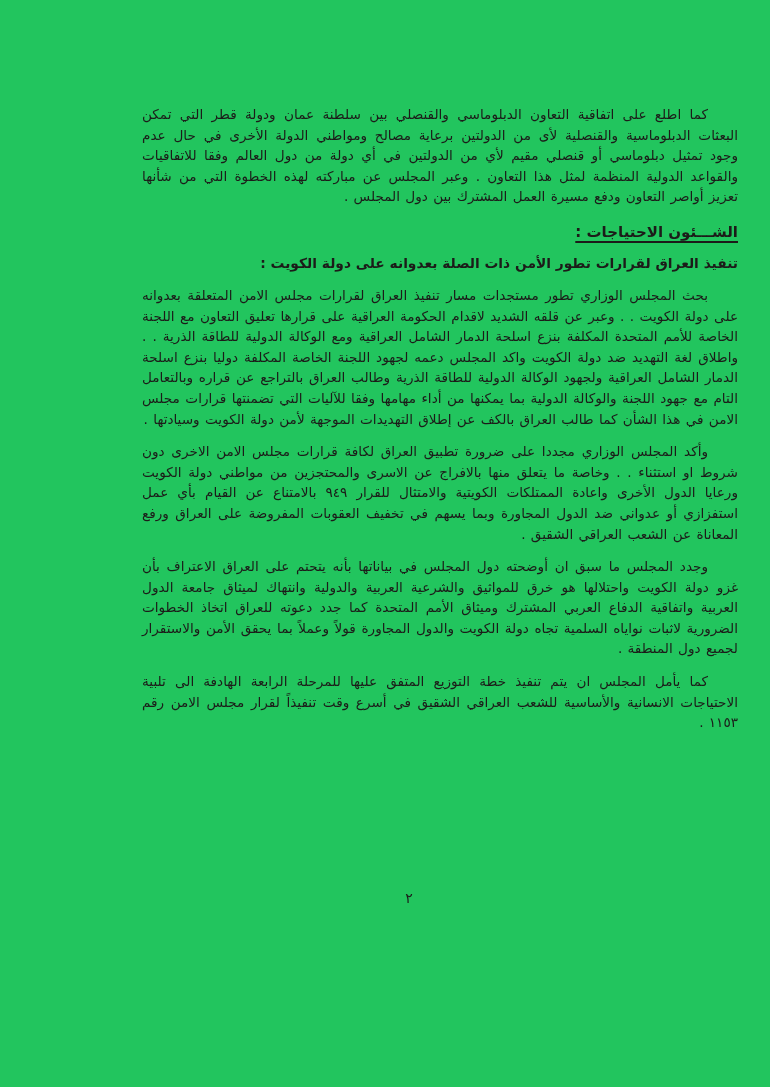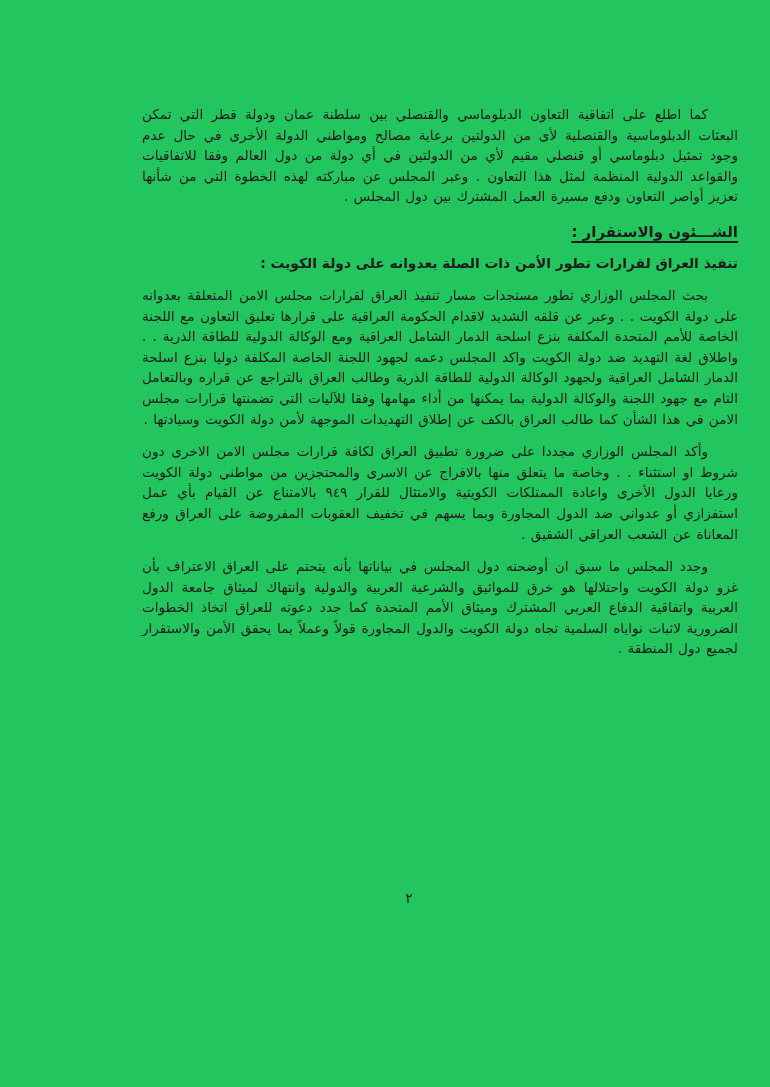--- a/index.html
+++ b/index.html
@@ -57,27 +57,28 @@
   }
 </style>
 </head>
 <body>
 
 <div class="page">
   <div class="content">
 
     <p class="para">كما اطلع على اتفاقية التعاون الدبلوماسي والقنصلي بين سلطنة عمان ودولة قطر التي تمكن البعثات الدبلوماسية والقنصلية لأى من الدولتين برعاية مصالح ومواطني الدولة الأخرى في حال عدم وجود تمثيل دبلوماسي أو قنصلي مقيم لأي من الدولتين في أي دولة من دول العالم وفقا للاتفاقيات والقواعد الدولية المنظمة لمثل هذا التعاون . وعبر المجلس عن مباركته لهذه الخطوة التي من شأنها تعزيز أواصر التعاون ودفع مسيرة العمل المشترك بين دول المجلس .</p>
 
-    <h2 class="section-heading">الشـــئون والاستقرار :</h2>
+    <h2 class="section-heading">الشـــئون الاحتياجات :</h2>
 
     <h3 class="subsection-heading">تنفيذ العراق لقرارات تطور الأمن ذات الصلة بعدوانه على دولة الكويت :</h3>
 
     <p class="para">بحث المجلس الوزاري تطور مستجدات مسار تنفيذ العراق لقرارات مجلس الامن المتعلقة بعدوانه على دولة الكويت . . وعبر عن قلقه الشديد لاقدام الحكومة العراقية على قرارها تعليق التعاون مع اللجنة الخاصة للأمم المتحدة المكلفة بنزع اسلحة الدمار الشامل العراقية ومع الوكالة الدولية للطاقة الذرية . . واطلاق لغة التهديد ضد دولة الكويت واكد المجلس دعمه لجهود اللجنة الخاصة المكلفة دوليا بنزع اسلحة الدمار الشامل العراقية ولجهود الوكالة الدولية للطاقة الذرية وطالب العراق بالتراجع عن قراره وبالتعامل التام مع جهود اللجنة والوكالة الدولية بما يمكنها من أداء مهامها وفقا للآليات التي تضمنتها قرارات مجلس الامن في هذا الشأن كما طالب العراق بالكف عن إطلاق التهديدات الموجهة لأمن دولة الكويت وسيادتها .</p>
 
     <p class="para">وأكد المجلس الوزاري مجددا على ضرورة تطبيق العراق لكافة قرارات مجلس الامن الاخرى دون شروط او استثناء . . وخاصة ما يتعلق منها بالافراج عن الاسرى والمحتجزين من مواطني دولة الكويت ورعايا الدول الأخرى واعادة الممتلكات الكويتية والامتثال للقرار ٩٤٩ بالامتناع عن القيام بأي عمل استفزازي أو عدواني ضد الدول المجاورة وبما يسهم في تخفيف العقوبات المفروضة على العراق ورفع المعاناة عن الشعب العراقي الشقيق .</p>
 
     <p class="para">وجدد المجلس ما سبق ان أوضحته دول المجلس في بياناتها بأنه يتحتم على العراق الاعتراف بأن غزو دولة الكويت واحتلالها هو خرق للمواثيق والشرعية العربية والدولية وانتهاك لميثاق جامعة الدول العربية واتفاقية الدفاع العربي المشترك وميثاق الأمم المتحدة كما جدد دعوته للعراق اتخاذ الخطوات الضرورية لاثبات نواياه السلمية تجاه دولة الكويت والدول المجاورة قولاً وعملاً بما يحقق الأمن والاستقرار لجميع دول المنطقة .</p>
 
+    <p class="para">كما يأمل المجلس ان يتم تنفيذ خطة التوزيع المتفق عليها للمرحلة الرابعة الهادفة الى تلبية الاحتياجات الانسانية والأساسية للشعب العراقي الشقيق في أسرع وقت تنفيذاً لقرار مجلس الامن رقم ١١٥٣ .</p>
 
   </div>
 
   <div class="page-number">٢</div>
 </div>
 
 </body></html>

